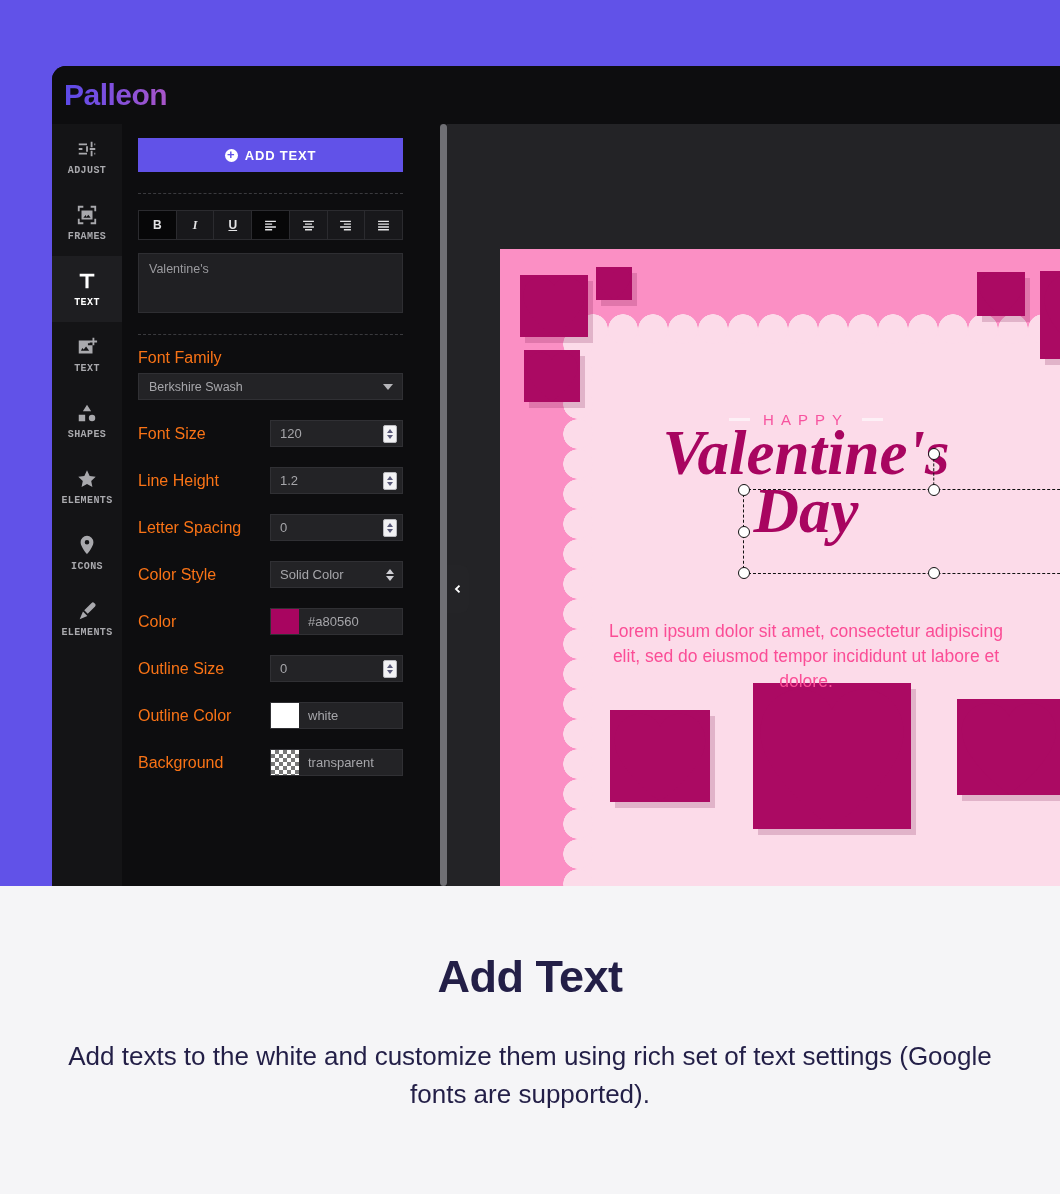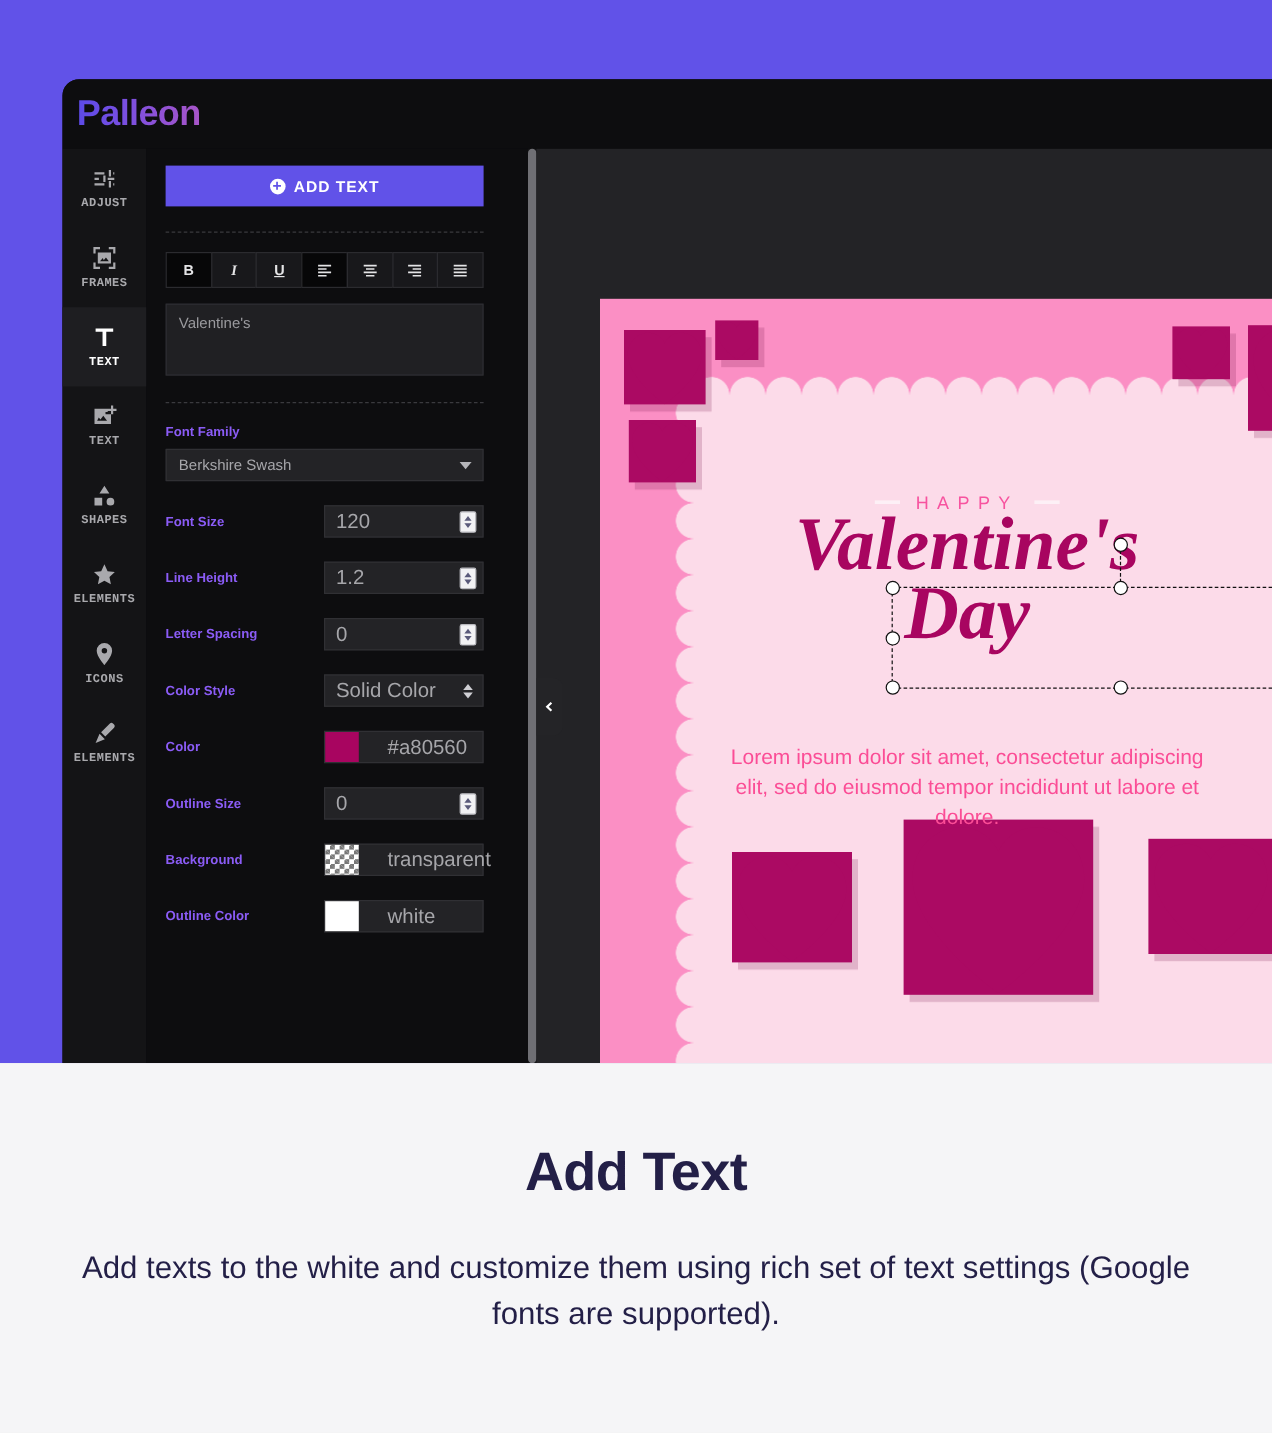--- a/index.html
+++ b/index.html
@@ -121,21 +121,21 @@
     outline: none;
   }
 
   .dashed-sep2 {
     width: 265px; height: 0;
     border-top: 1px dashed #3a3a3e;
     margin: 17px 0 0 0;
   }
 
   .lbl {
-    color: #8b5cf6; font-size: 11px; font-weight: bold;
+    color: #f97316; font-size: 16px; font-weight: normal;
   }
   .field-label-block { margin: 14px 0 6px 0; }
 
   .select-box {
     position: relative;
     width: 265px; height: 27px;
     background: #232326;
     border: 1px solid #303034;
     color: #a6a6aa; font-size: 12.5px;
     display: flex; align-items: center;
@@ -157,21 +157,21 @@
     width: 265px; height: 27px;
     margin-top: 20px;
   }
   .row .lbl { width: 132px; flex: none; }
   .ctrl {
     position: relative;
     width: 133px; height: 27px;
     background: #232326;
     border: 1px solid #303034;
     display: flex; align-items: center;
-    color: #a6a6aa; font-size: 17px;
+    color: #a6a6aa; font-size: 13px;
     padding-left: 9px;
     cursor: text;
   }
   .spinner {
     position: absolute; right: 5px; top: 50%;
     transform: translateY(-50%);
     width: 14px; height: 18px;
     background: #f2f2f4;
     border: 1px solid #b8b8bd;
     border-radius: 2px;
@@ -191,21 +191,21 @@
   .ctrl .dblcaret {
     position: absolute; right: 8px; top: 50%;
     transform: translateY(-50%);
     display: flex; flex-direction: column; gap: 2px;
   }
   .ctrl .dblcaret i { display:block; width:0; height:0;
     border-left: 4px solid transparent; border-right: 4px solid transparent; }
   .ctrl .dblcaret i.u { border-bottom: 5px solid #cfcfd4; }
   .ctrl .dblcaret i.d { border-top: 5px solid #cfcfd4; }
 
-  .swatch-ctrl { padding-left: 0; gap: 15px; }
+  .swatch-ctrl { padding-left: 0; }
   .swatch {
     width: 28px; height: 100%; flex: none;
     margin-right: 9px;
   }
   .swatch.checker {
     background-image:
       linear-gradient(45deg, #777 25%, transparent 25%, transparent 75%, #777 75%),
       linear-gradient(45deg, #777 25%, #fff 25%, #fff 75%, #777 75%);
     background-size: 8px 8px;
     background-position: 0 0, 4px 4px;
@@ -575,32 +575,32 @@
         <div class="ctrl">
           <span>0</span>
           <span class="spinner">
               <i class="up"></i>
               <i class="dn"></i>
             </span>
         </div>
       </div>
 
       <div class="row">
+        <span class="lbl">Outline Color</span>
+        <div class="ctrl swatch-ctrl">
+          <span class="swatch" style="background:#ffffff"></span>
+          <span>white</span>
+        </div>
+      </div>
+
+      <div class="row">
         <span class="lbl">Background</span>
         <div class="ctrl swatch-ctrl">
           <span class="swatch checker"></span>
           <span>transparent</span>
-        </div>
-      </div>
-
-      <div class="row">
-        <span class="lbl">Outline Color</span>
-        <div class="ctrl swatch-ctrl">
-          <span class="swatch" style="background:#ffffff"></span>
-          <span>white</span>
         </div>
       </div>
 
     </div>
 
     <div class="panel-scroll">
       <div class="thumb"></div>
     </div>
 
     <div class="stage">

